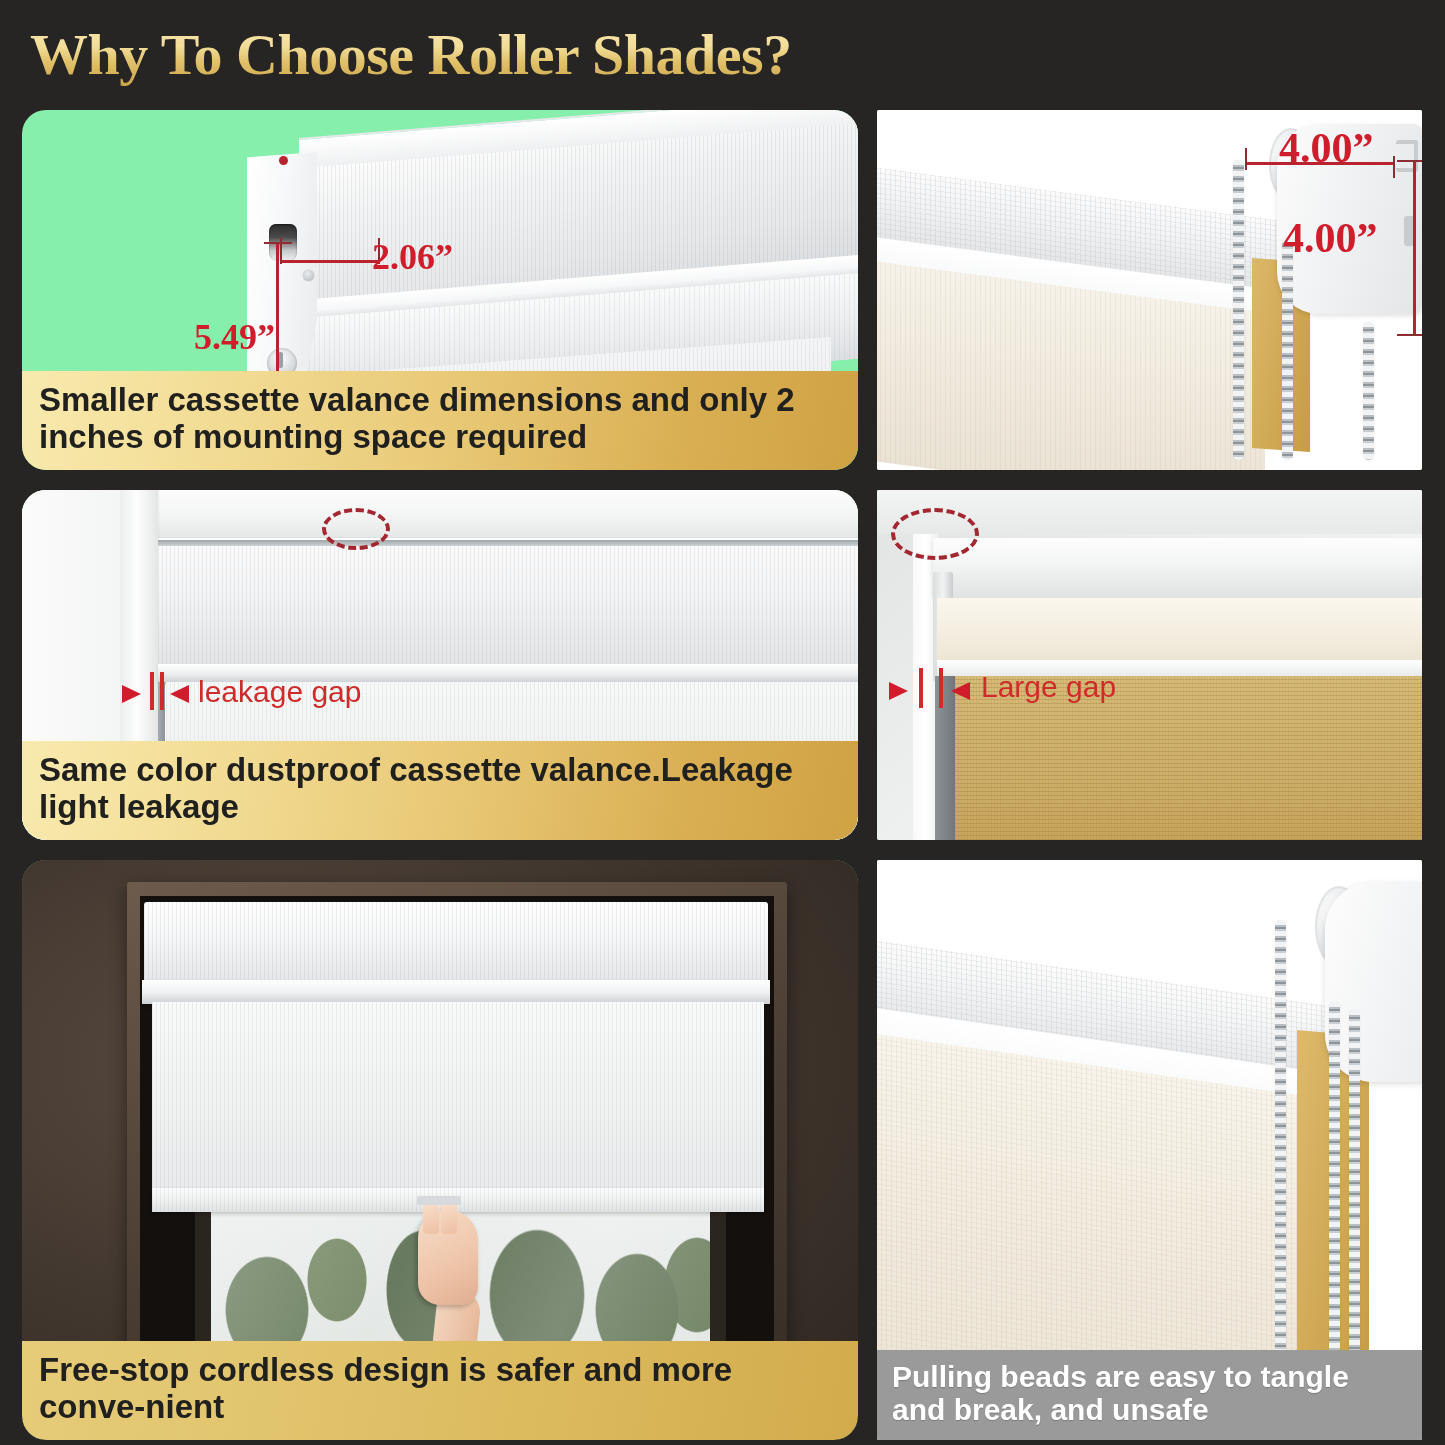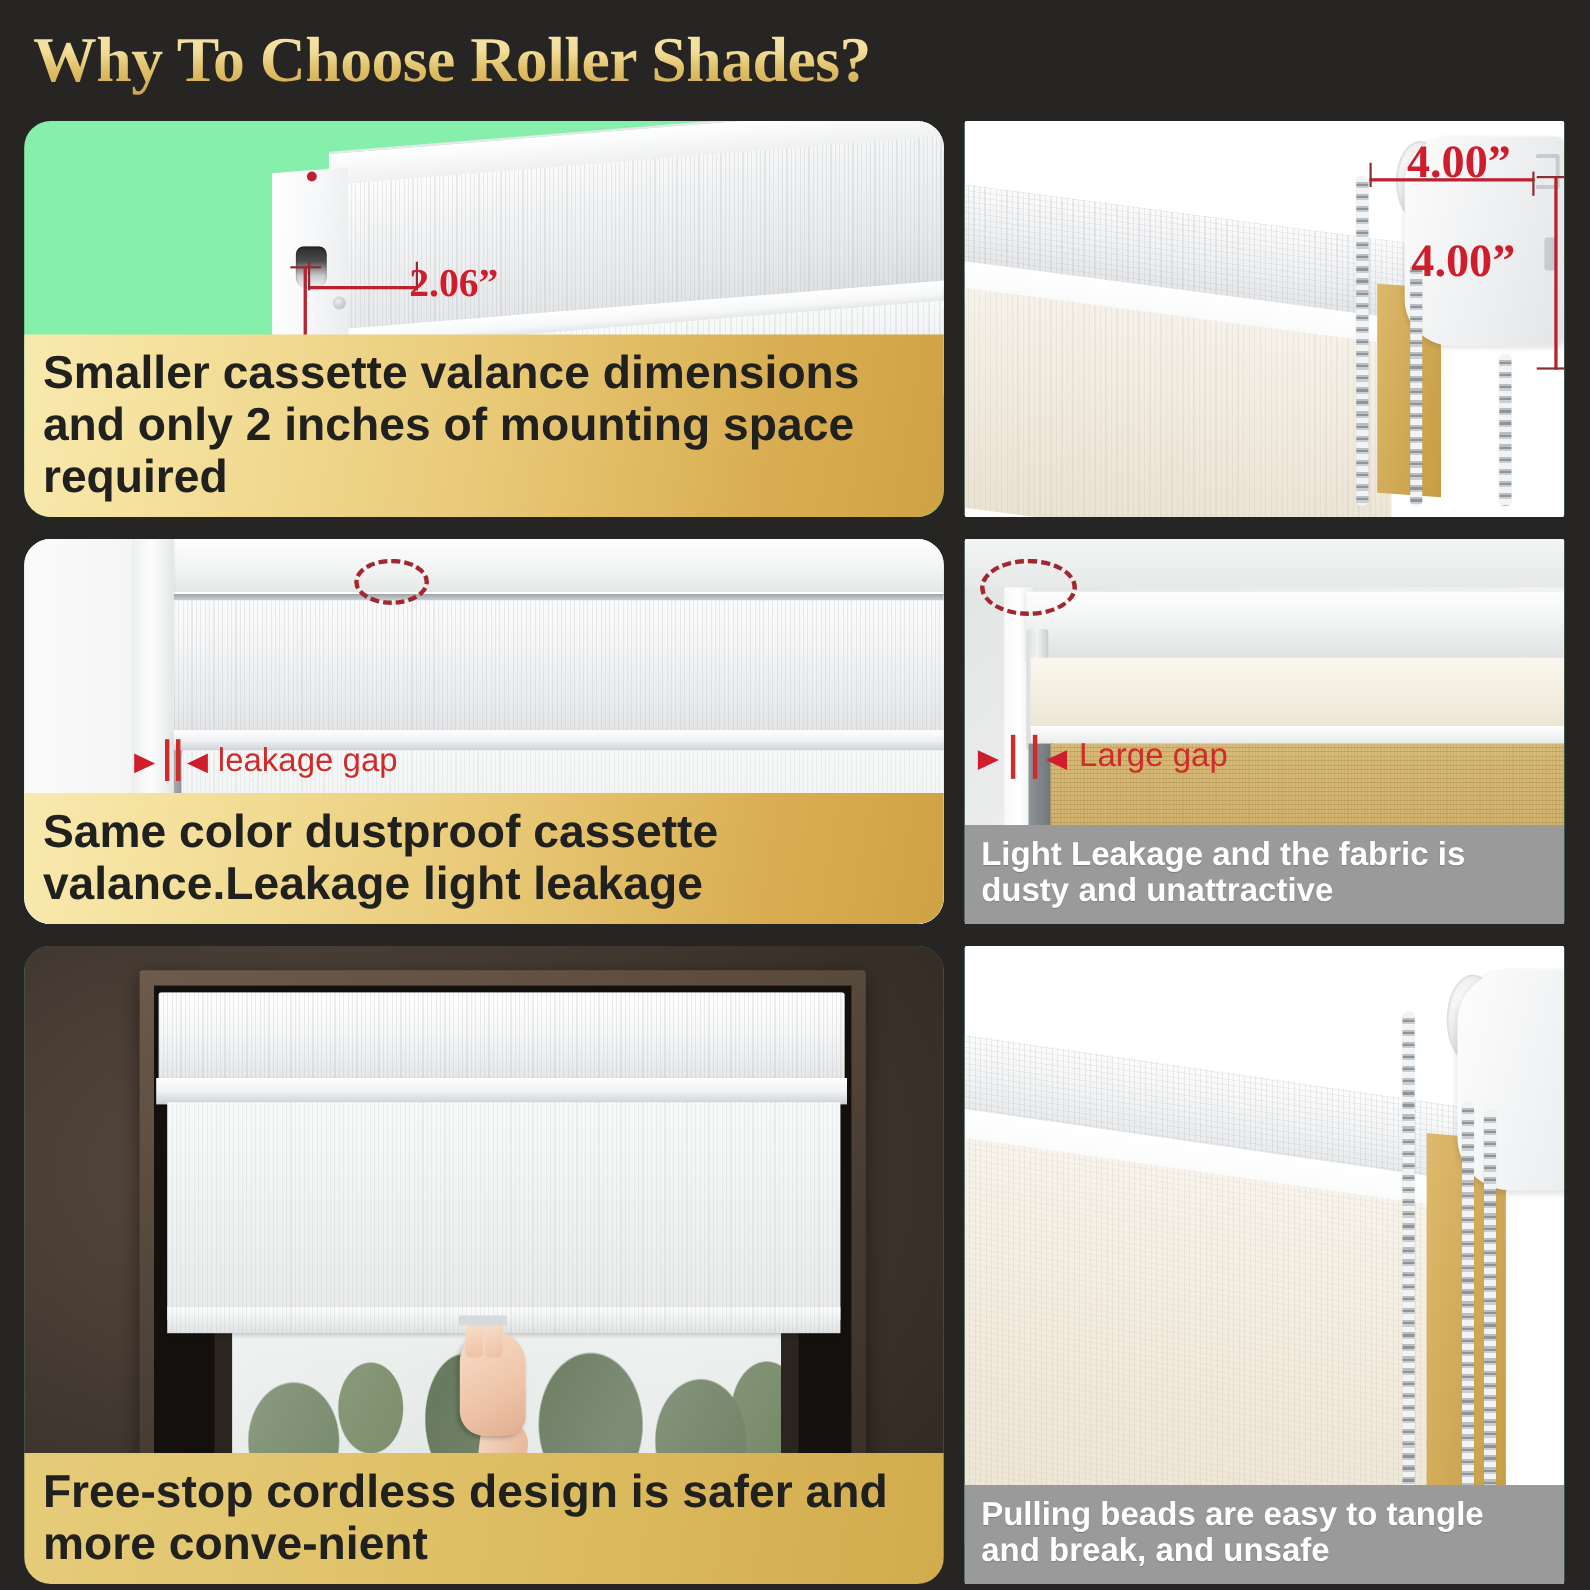--- a/index.html
+++ b/index.html
@@ -55,21 +55,21 @@
   .caption {
     position:absolute; left:0; right:0; bottom:0;
     padding:11px 16px 14px 17px;
     font-weight:bold;
     line-height:1.12;
     z-index:40;
   }
   .caption.gold {
     background:linear-gradient(100deg,#f8e9ae 0%,#f4e09b 18%,#e8c875 52%,#d9ae52 80%,#cfa244 100%);
     color:#20201e;
-    font-size:42px;
+    font-size:33px;
     border-bottom-left-radius:24px;
     border-bottom-right-radius:24px;
   }
   .caption.gold.deep {
     background:linear-gradient(100deg,#e6cb79 0%,#e2c670 25%,#dcbb5f 60%,#d2ab4c 100%);
   }
   .caption.grey {
     background:#9a9a9a;
     color:#ffffff;
     font-size:30px;
@@ -569,21 +569,20 @@
       <div class="khaki"></div>
 
       <div class="dash-ellipse" style="left:14px; top:18px; width:88px; height:52px;"></div>
 
       <div class="arrow-r" style="left:12px; top:192px;"></div>
       <div class="gap-tick" style="left:42px; top:178px; height:40px;"></div>
       <div class="gap-tick" style="left:62px; top:178px; height:40px;"></div>
       <div class="arrow-l" style="left:74px; top:192px;"></div>
       <div class="gap-label" style="left:104px; top:180px;">Large gap</div>
     </div>
-    <div class="caption grey">Light Leakage and the fabric is dusty and unattractive</div>
   </div>
 
   <div class="panel rounded" id="p5">
     <div class="art">
       <div class="wall"></div>
       <div class="frameouter"></div>
       <div class="frameinner"></div>
       <div class="sky"></div>
       <div class="trees"></div>
       <div class="glassgloss"></div>

